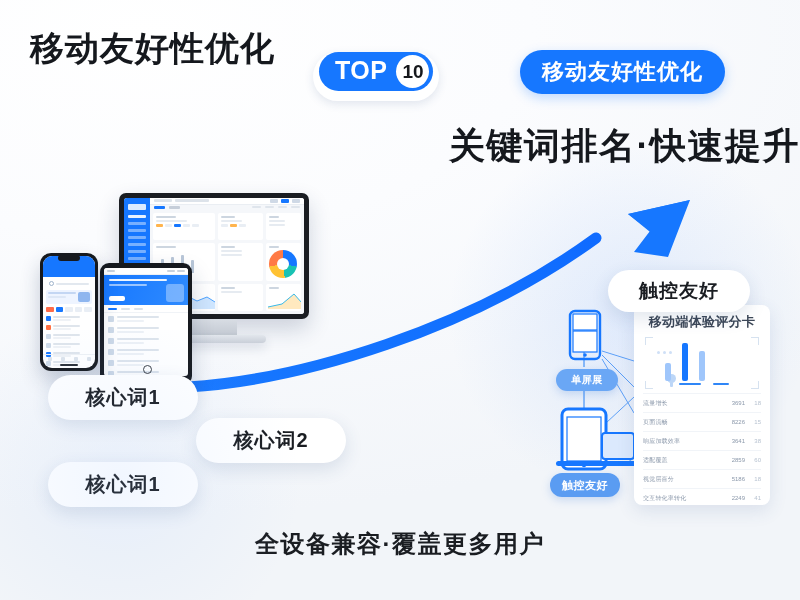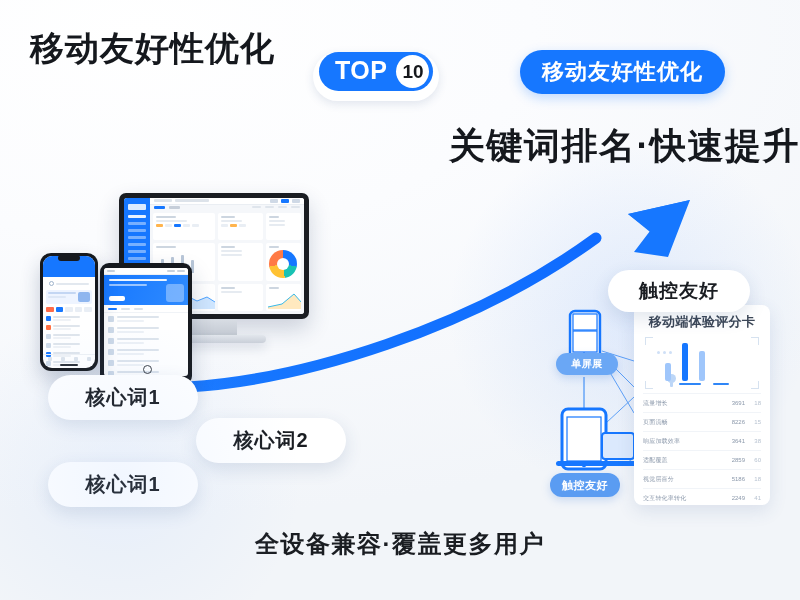--- a/index.html
+++ b/index.html
@@ -199,21 +199,21 @@
 
   
   .rpanel{position:absolute;left:540px;top:305px;width:230px;height:210px;}
   .rp-svg{position:absolute;left:0;top:0;width:230px;height:210px;}
   .bpill{
     position:absolute;border-radius:14px;background:#6aa7f5;color:#fff;
     display:flex;align-items:center;justify-content:center;
     font-size:10px;font-weight:700;letter-spacing:.5px;white-space:nowrap;
     box-shadow:0 3px 8px rgba(70,130,220,.25);
   }
-  #bpillA{left:16px;top:48px;width:62px;height:22px;}
+  #bpillA{left:16px;top:64px;width:62px;height:22px;}
   #bpillB{left:10px;top:168px;width:70px;height:24px;font-size:11px;background:#5a9cf2;}
 
   .score-card{
     position:absolute;left:94px;top:0;width:136px;height:200px;
     background:#ffffff;border-radius:8px;
     box-shadow:0 6px 18px rgba(50,85,140,.12);
     padding:8px 9px;box-sizing:border-box;
   }
   .sc-title{font-size:13px;font-weight:700;color:#3c4757;text-align:center;letter-spacing:.3px;}
   .sc-chart{position:relative;height:52px;margin:6px 2px 4px;}

